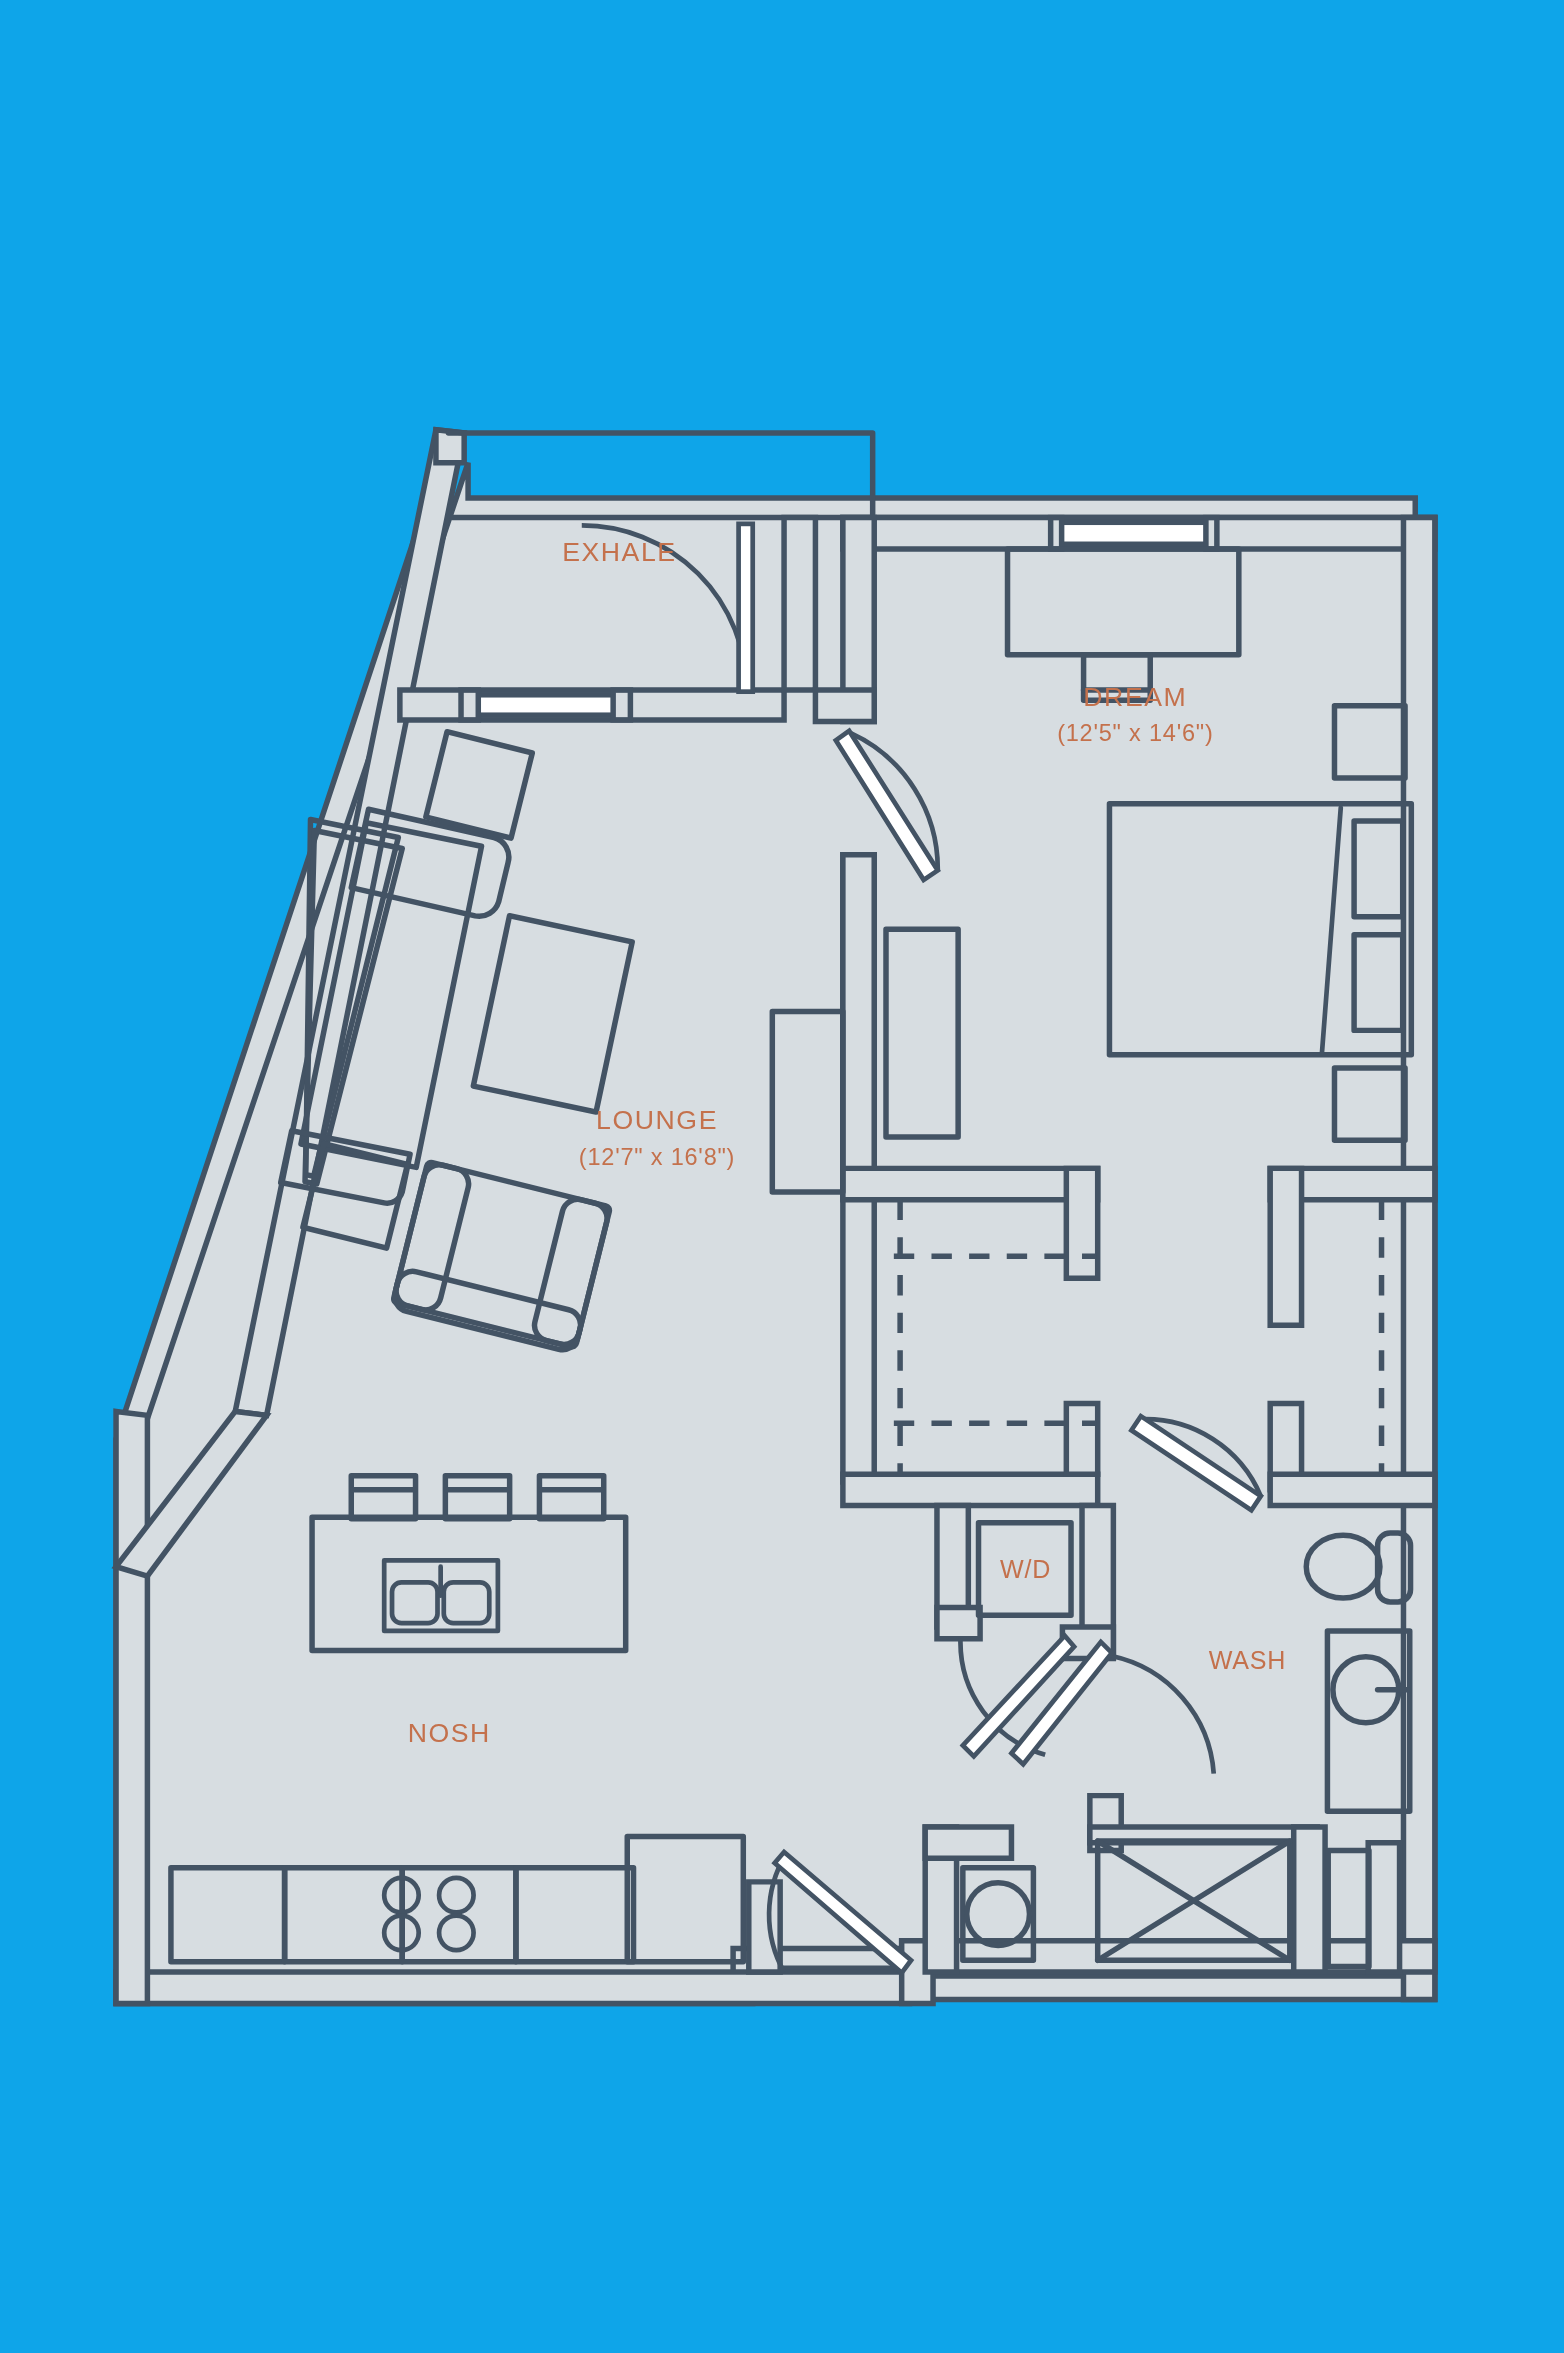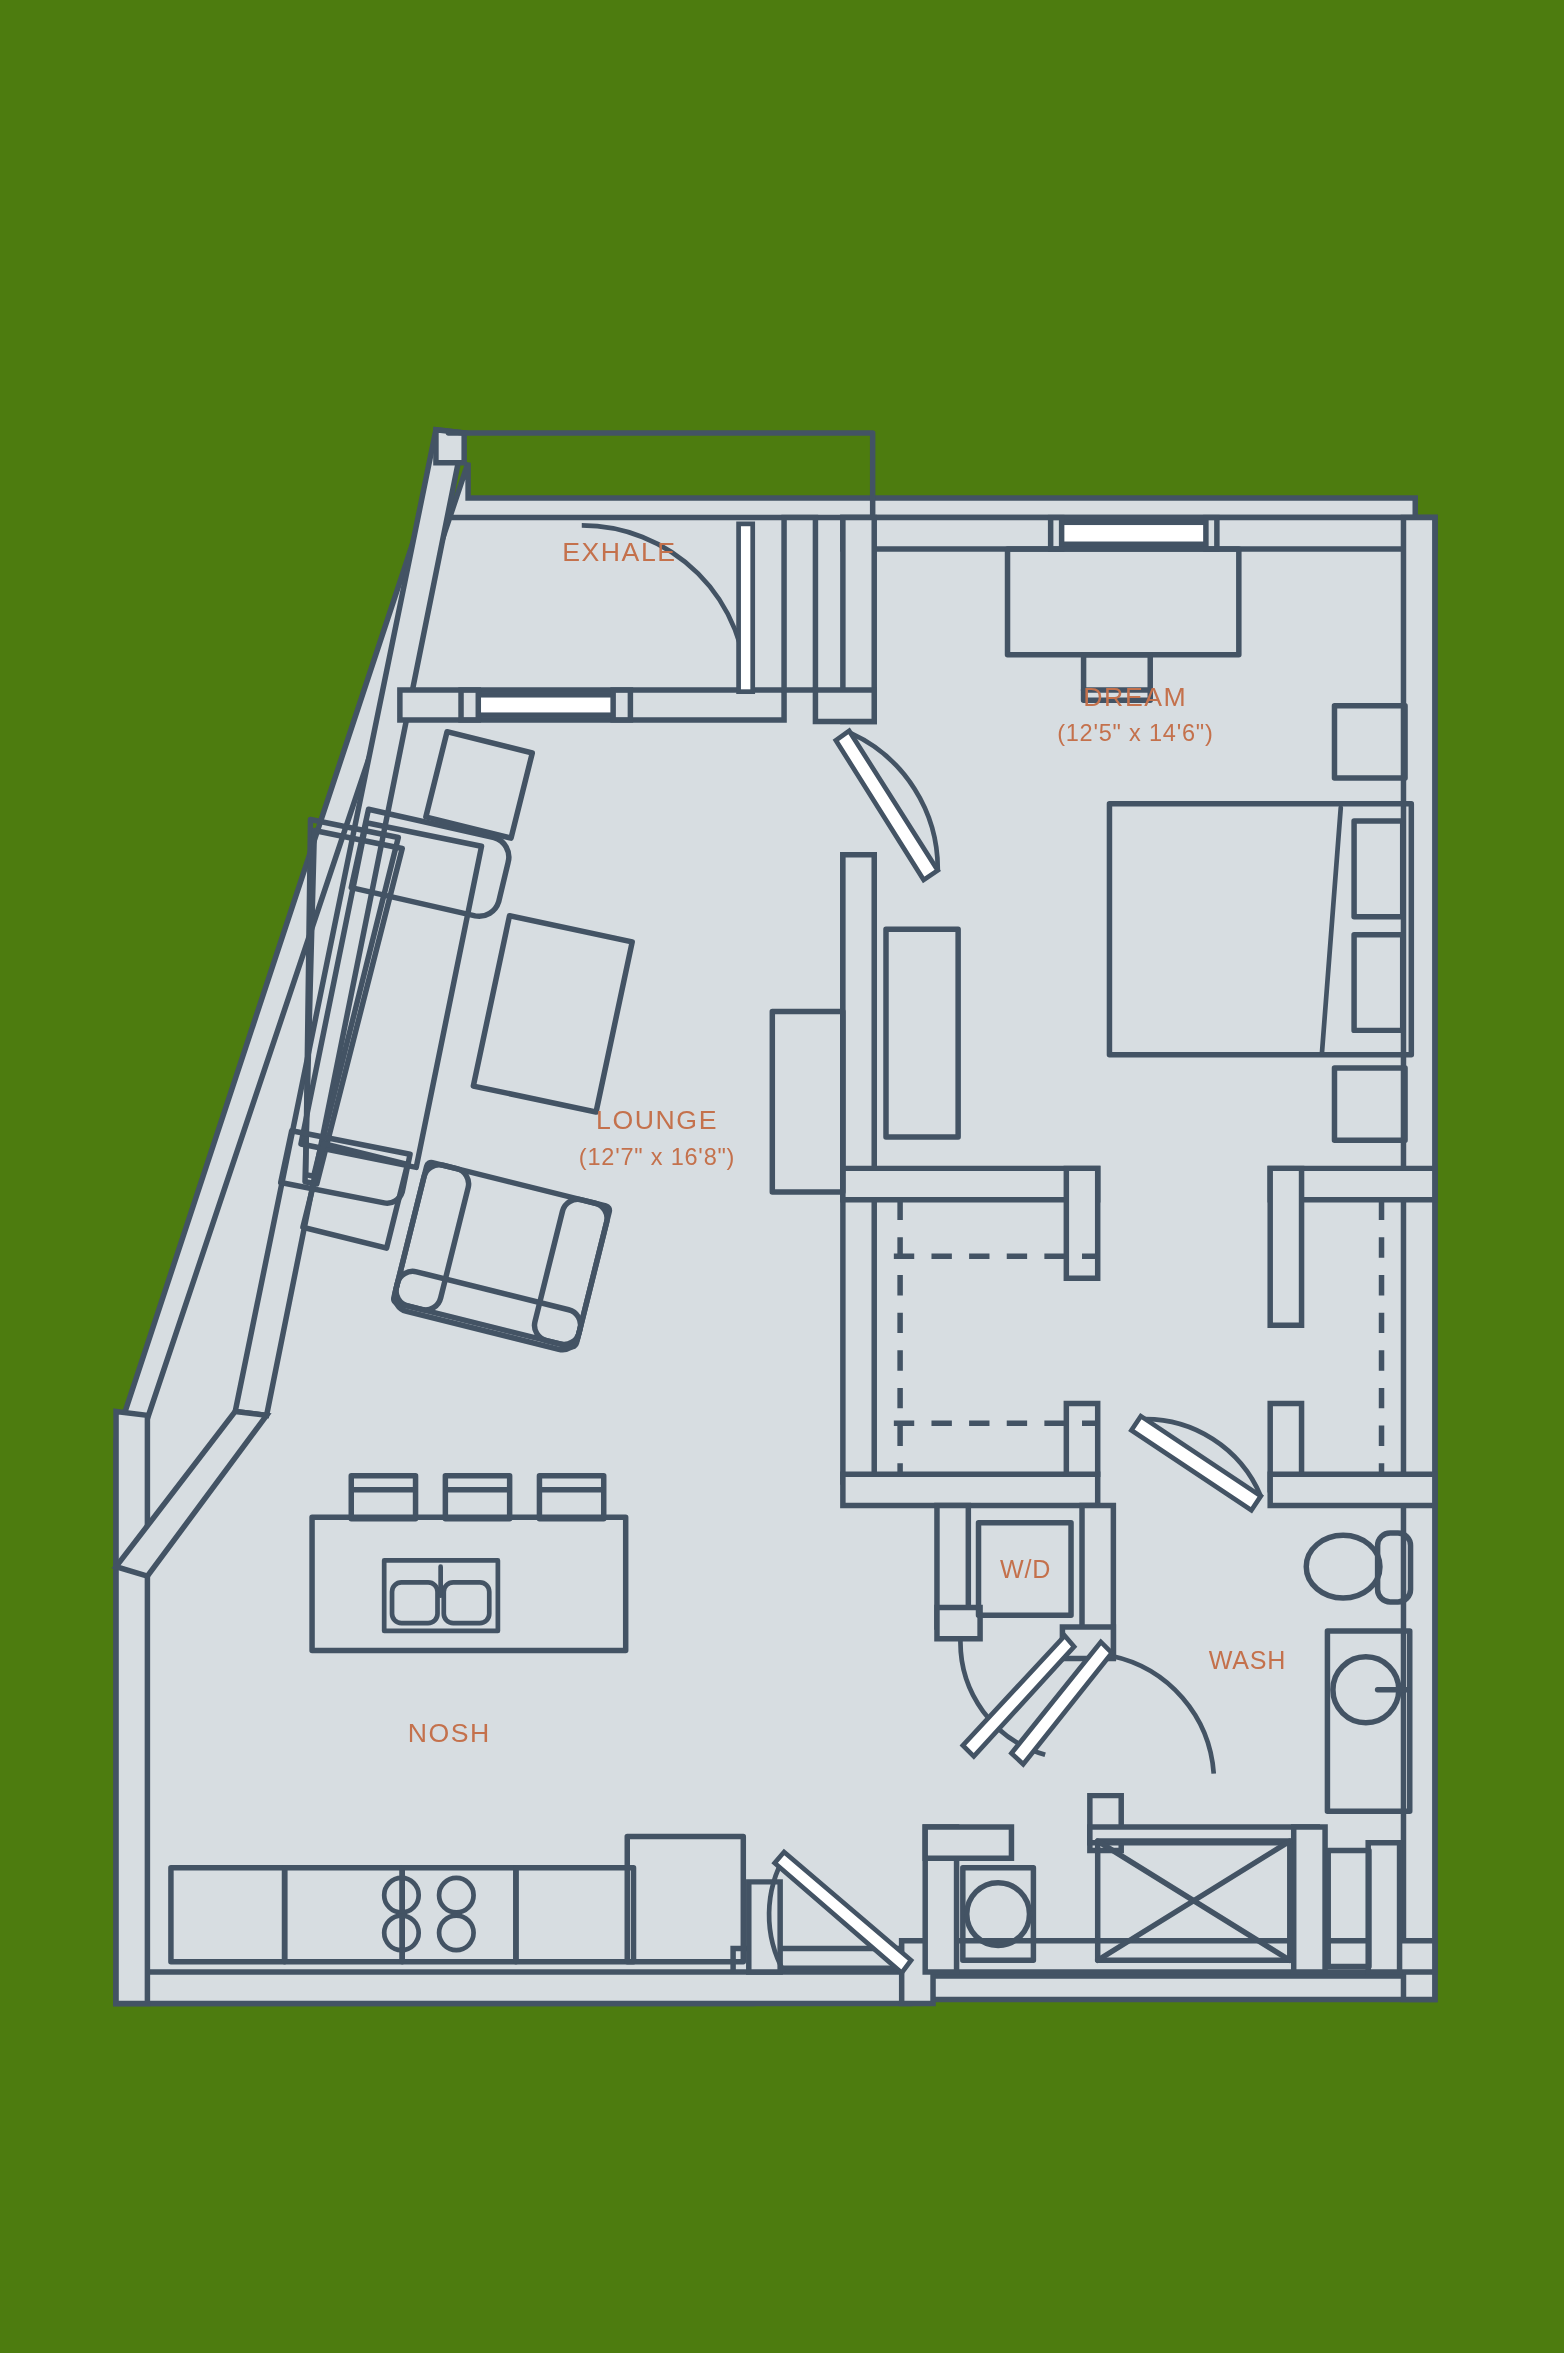--- a/index.html
+++ b/index.html
@@ -11,21 +11,21 @@
   body {
     width: 1565px;
     height: 2354px;
     font-family: "Liberation Sans", sans-serif;
     overflow: hidden;
   }
   #plan-root {
     position: relative;
     width: 1565px;
     height: 2354px;
-    background: #4d7c0f;
+    background: #0ea5e9;
   }
   svg#floorplan {
     display: block;
     width: 1565px;
     height: 2354px;
   }
   .wall-fill   { fill: #d7dde1; stroke: #435364; stroke-width: 7; stroke-linejoin: miter; }
   .furn        { fill: none;    stroke: #435364; stroke-width: 7; stroke-linejoin: round; stroke-linecap: round; }
   .furn-thin   { fill: none;    stroke: #435364; stroke-width: 6; stroke-linejoin: round; stroke-linecap: round; }
   .door-swing  { fill: none;    stroke: #435364; stroke-width: 6; stroke-linecap: butt; }

